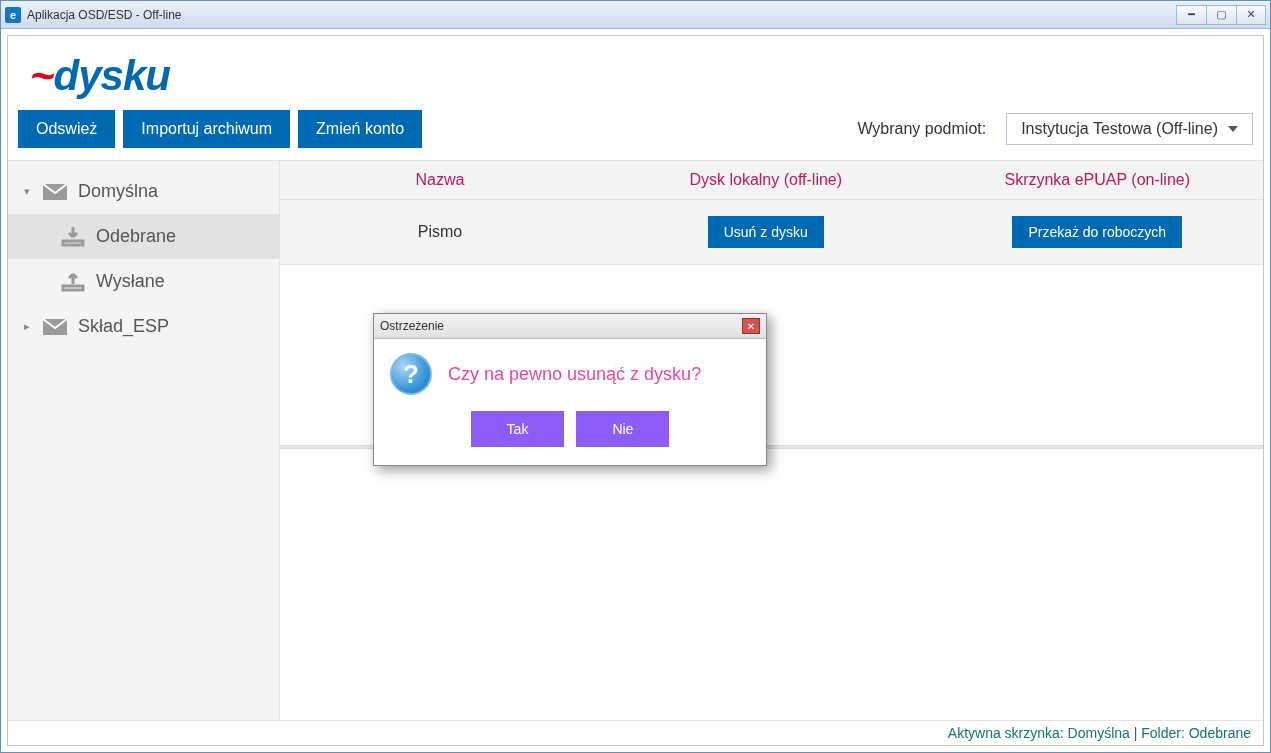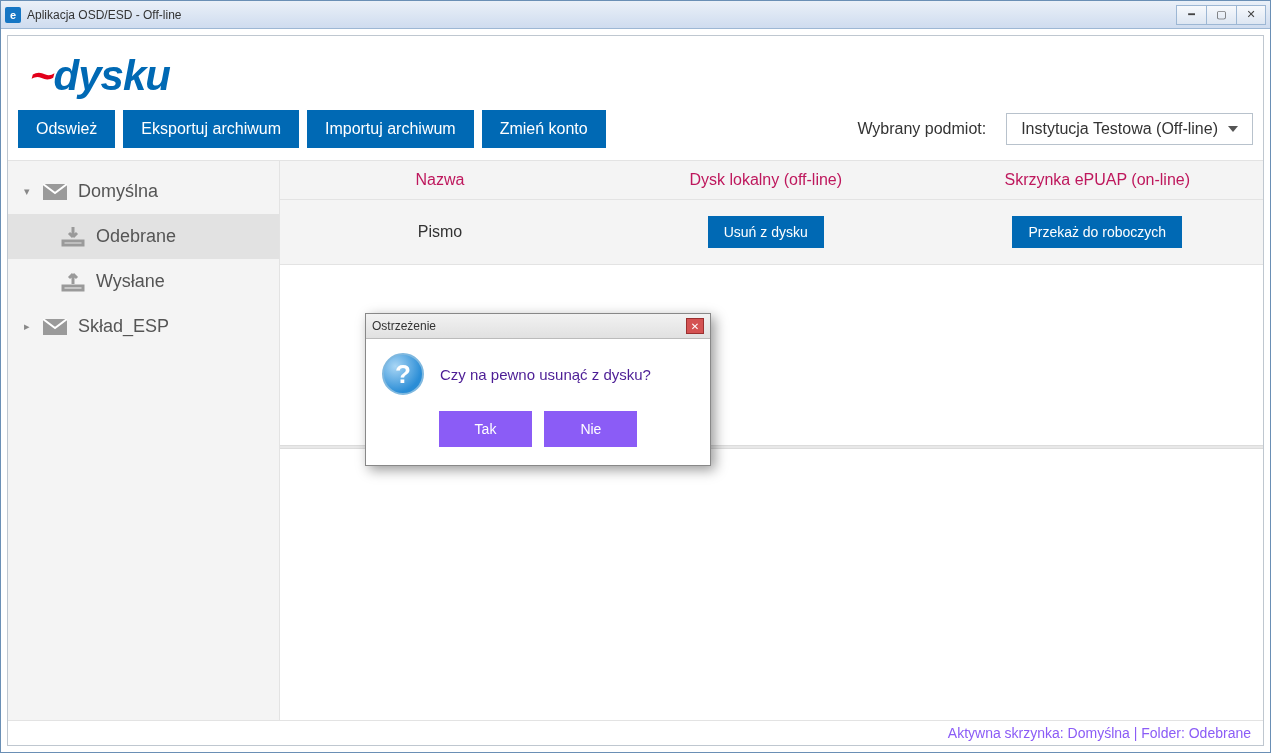--- a/index.html
+++ b/index.html
@@ -38,30 +38,30 @@
     .table-head { display:flex; background:#f4f4f4; border-bottom:1px solid #e3e3e3; font-size:16px; color:#be185d; }
     .col-a { flex: 0 0 320px; text-align:center; padding:10px 0; }
     .col-b { flex:1; text-align:center; padding:10px 0; }
     .col-c { flex:1; text-align:center; padding:10px 0; }
     .table-row { display:flex; align-items:center; background:#f4f4f4; border-bottom:1px solid #e3e3e3; padding: 6px 0; }
     .table-row .col-a { font-size:16px; color:#333; }
     .cell-btn { background:#0069b4; color:#fff; border:none; padding:8px 16px; font-size:14px; cursor:pointer; }
     .splitter { height:4px; background:#e8e8e8; border-top:1px solid #dcdcdc; border-bottom:1px solid #dcdcdc; }
     .lower-pane { flex:1; background:#fff; }
 
-    .status { text-align:right; font-size:14px; color:#8b5cf6; padding: 4px 12px; border-top:1px solid #e3e3e3; }
+    .status { text-align:right; font-size:14px; color:#0f766e; padding: 4px 12px; border-top:1px solid #e3e3e3; }
 
     
-    .dialog { position:absolute; left:364px; top:312px; width:346px; background:#fff; border:1px solid #888; box-shadow: 4px 4px 12px rgba(0,0,0,0.4); }
+    .dialog { position:absolute; left:372px; top:312px; width:394px; background:#fff; border:1px solid #888; box-shadow: 4px 4px 12px rgba(0,0,0,0.4); }
     .dialog-title { background: linear-gradient(#f2f2f2,#e1e1e1); border-bottom:1px solid #bbb; font-size:12px; color:#333; padding:4px 6px; display:flex; align-items:center; }
     .dialog-title .spacer{flex:1;}
     .dlg-close { width:18px;height:16px;background:#d45252;border:1px solid #9b3030;display:flex;align-items:center;justify-content:center;color:#fff;font-size:10px;cursor:pointer;}
     .dialog-body { padding: 14px 16px 6px; display:flex; align-items:center; gap:16px; }
     .q-icon { width:42px;height:42px;border-radius:50%;background: radial-gradient(circle at 30% 30%, #a9d6f5, #2a8dd6 70%); display:flex;align-items:center;justify-content:center;color:#fff;font-size:26px;font-weight:bold;border:2px solid #7fb8df; }
-    .dialog-msg { font-size:15px; color:#4c1d95; }
+    .dialog-msg { font-size:18px; color:#ec4899; }
     .dialog-actions { display:flex; justify-content:center; gap:12px; padding: 10px 0 18px; }
     .dlg-btn { background:#8b5cf6;color:#fff;border:none;padding:10px 36px;font-size:14px;cursor:pointer; min-width:80px; }
   </style>
 </head>
 <body>
 
 <div class="window">
   <div class="titlebar">
     <div class="app-icon">e</div>
     <div>Aplikacja OSD/ESD - Off-line</div>
@@ -73,21 +73,20 @@
     </div>
   </div>
 
   <div class="inner">
     <div class="logo-row">
       <div class="logo"><span class="swoosh">~</span><span>dysku</span></div>
     </div>
 
     <div class="toolbar">
       <button class="btn-primary">Odswież</button>
-      <button class="btn-primary">Eksportuj archiwum</button>
       <button class="btn-primary">Importuj archiwum</button>
       <button class="btn-primary">Zmień konto</button>
       <div class="spacer"></div>
       <div class="entity-label">Wybrany podmiot:</div>
       <div class="entity-select">
         <span>Instytucja Testowa (Off-line)</span>
         <span class="caret-down"></span>
       </div>
     </div>
 

